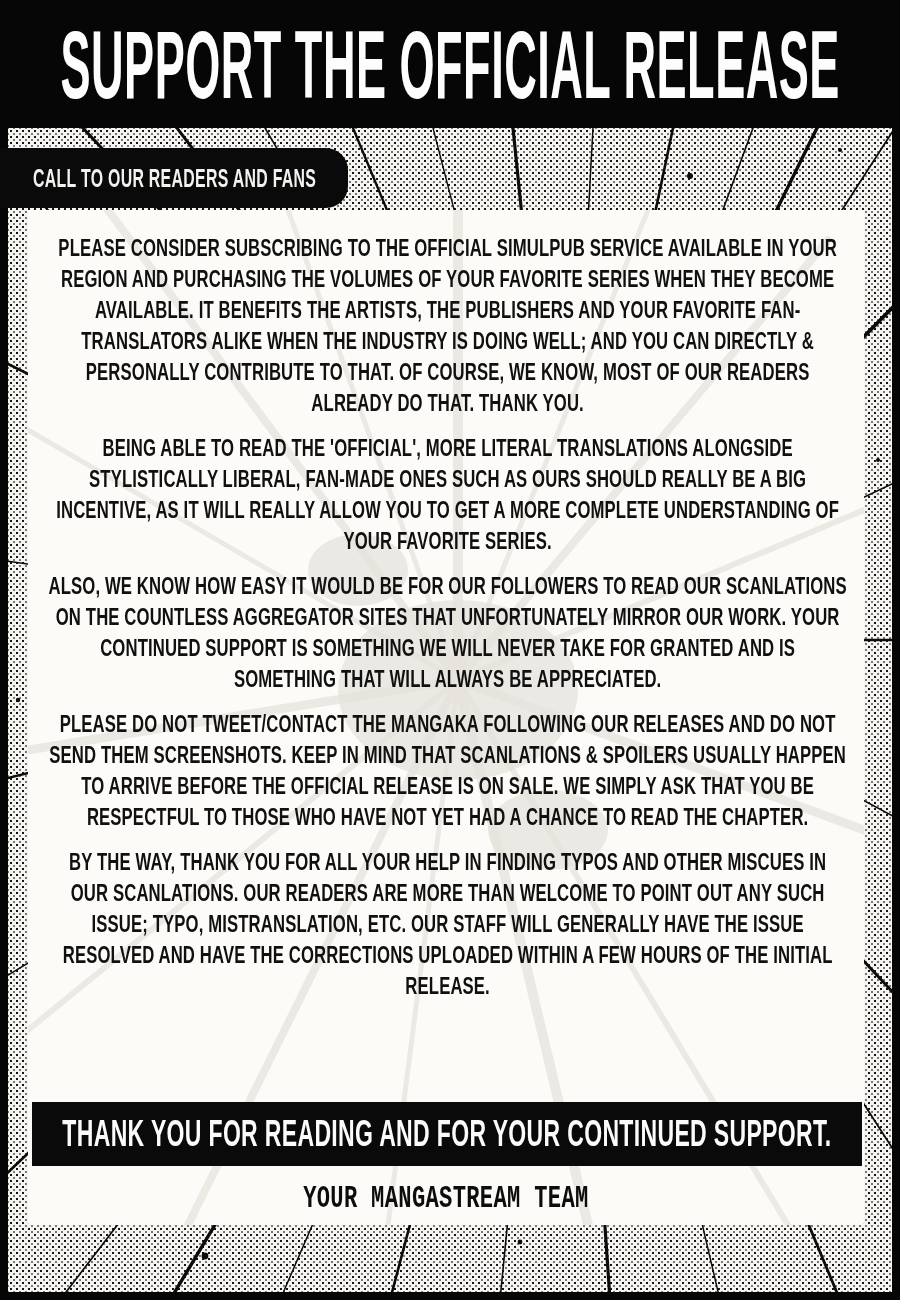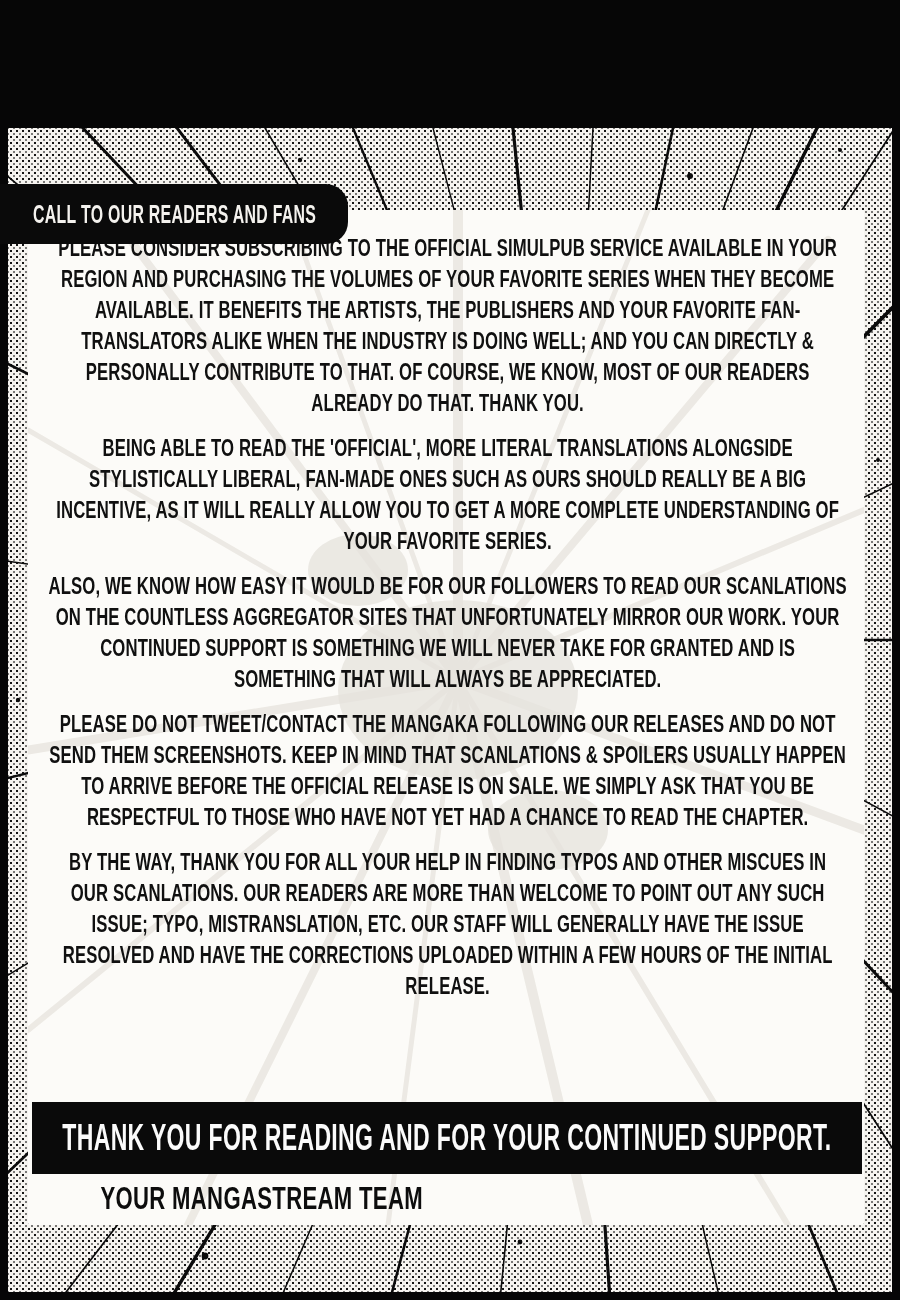--- a/index.html
+++ b/index.html
@@ -26,21 +26,21 @@
     display:flex;align-items:center;justify-content:center;z-index:6;
   }
   .title{
     color:#fdfdfd;font-size:96px;font-weight:bold;white-space:nowrap;
     transform:scaleX(.47);transform-origin:center;letter-spacing:1px;line-height:1;
     padding-top:2px;
   }
   
   .ribbon{
     position:absolute;left:0;top:148px;height:60px;width:348px;background:#0a0a0a;
-    border-radius:0 22px 22px 0;z-index:6;display:flex;align-items:center;margin-top:36px;
+    border-radius:0 22px 22px 0;z-index:6;display:flex;align-items:center;
   }
   .ribbon-text{
     color:#f4f2ee;font-size:26px;font-weight:bold;white-space:nowrap;
     transform:scaleX(.61);transform-origin:left center;margin-left:33px;
     letter-spacing:.5px;
   }
   
   .panel{
     position:absolute;left:28px;top:210px;width:836px;height:1015px;
     background:#fcfbf8;z-index:3;overflow:hidden;border-radius:2px;text-align:center;
@@ -49,29 +49,29 @@
   .paragraphs{
     position:absolute;left:20px;top:22px;width:1150px;
     transform:scaleX(.695);transform-origin:left top;
   }
   .paragraphs p{
     margin:0 0 14px 0;color:#101010;font-size:24px;font-weight:bold;
     line-height:31px;letter-spacing:.2px;
   }
   
   .footer-banner{
-    position:absolute;left:32px;top:1102px;width:830px;height:72px;background:#0a0a0a;
+    position:absolute;left:32px;top:1102px;width:830px;height:64px;background:#0a0a0a;
     z-index:6;display:flex;align-items:center;justify-content:center;
   }
   .footer-banner-text{
     color:#fbfbfb;font-size:36px;font-weight:bold;white-space:nowrap;
     transform:scaleX(.64);transform-origin:center;letter-spacing:.5px;
   }
   .signature{
-    position:absolute;left:28px;top:1180px;width:836px;text-align:left;z-index:6;
+    position:absolute;left:28px;top:1180px;width:836px;text-align:center;z-index:6;font-family:Liberation Mono, monospace;
   }
   .signature-text{
     display:inline-block;color:#0d0d0d;font-size:32px;font-weight:bold;
     white-space:nowrap;transform:scaleX(.69);transform-origin:center;
     letter-spacing:.5px;
   }
 </style>
 </head>
 <body>
 
@@ -117,20 +117,23 @@
         <circle cx="840" cy="150" r="2"></circle>
         <circle cx="205" cy="1256" r="3.4"></circle>
         <circle cx="520" cy="1242" r="2.4"></circle>
         <circle cx="878" cy="460" r="2"></circle>
         <circle cx="18" cy="700" r="2.2"></circle>
         <circle cx="300" cy="160" r="2.2"></circle>
       </g>
     </svg>
   </div>
 
+  <div class="header">
+    <div class="title">SUPPORT THE OFFICIAL RELEASE</div>
+  </div>
 
   <div class="ribbon">
     <span class="ribbon-text">CALL TO OUR READERS AND FANS</span>
   </div>
 
   <div class="panel">
     <svg class="burst" viewBox="0 0 836 1015" xmlns="http://www.w3.org/2000/svg">
       <g stroke="#ebe8e2" stroke-linecap="round" opacity="0.9">
         <line x1="430" y1="470" x2="80" y2="0" stroke-width="8"></line>
         <line x1="430" y1="470" x2="260" y2="0" stroke-width="5"></line>

